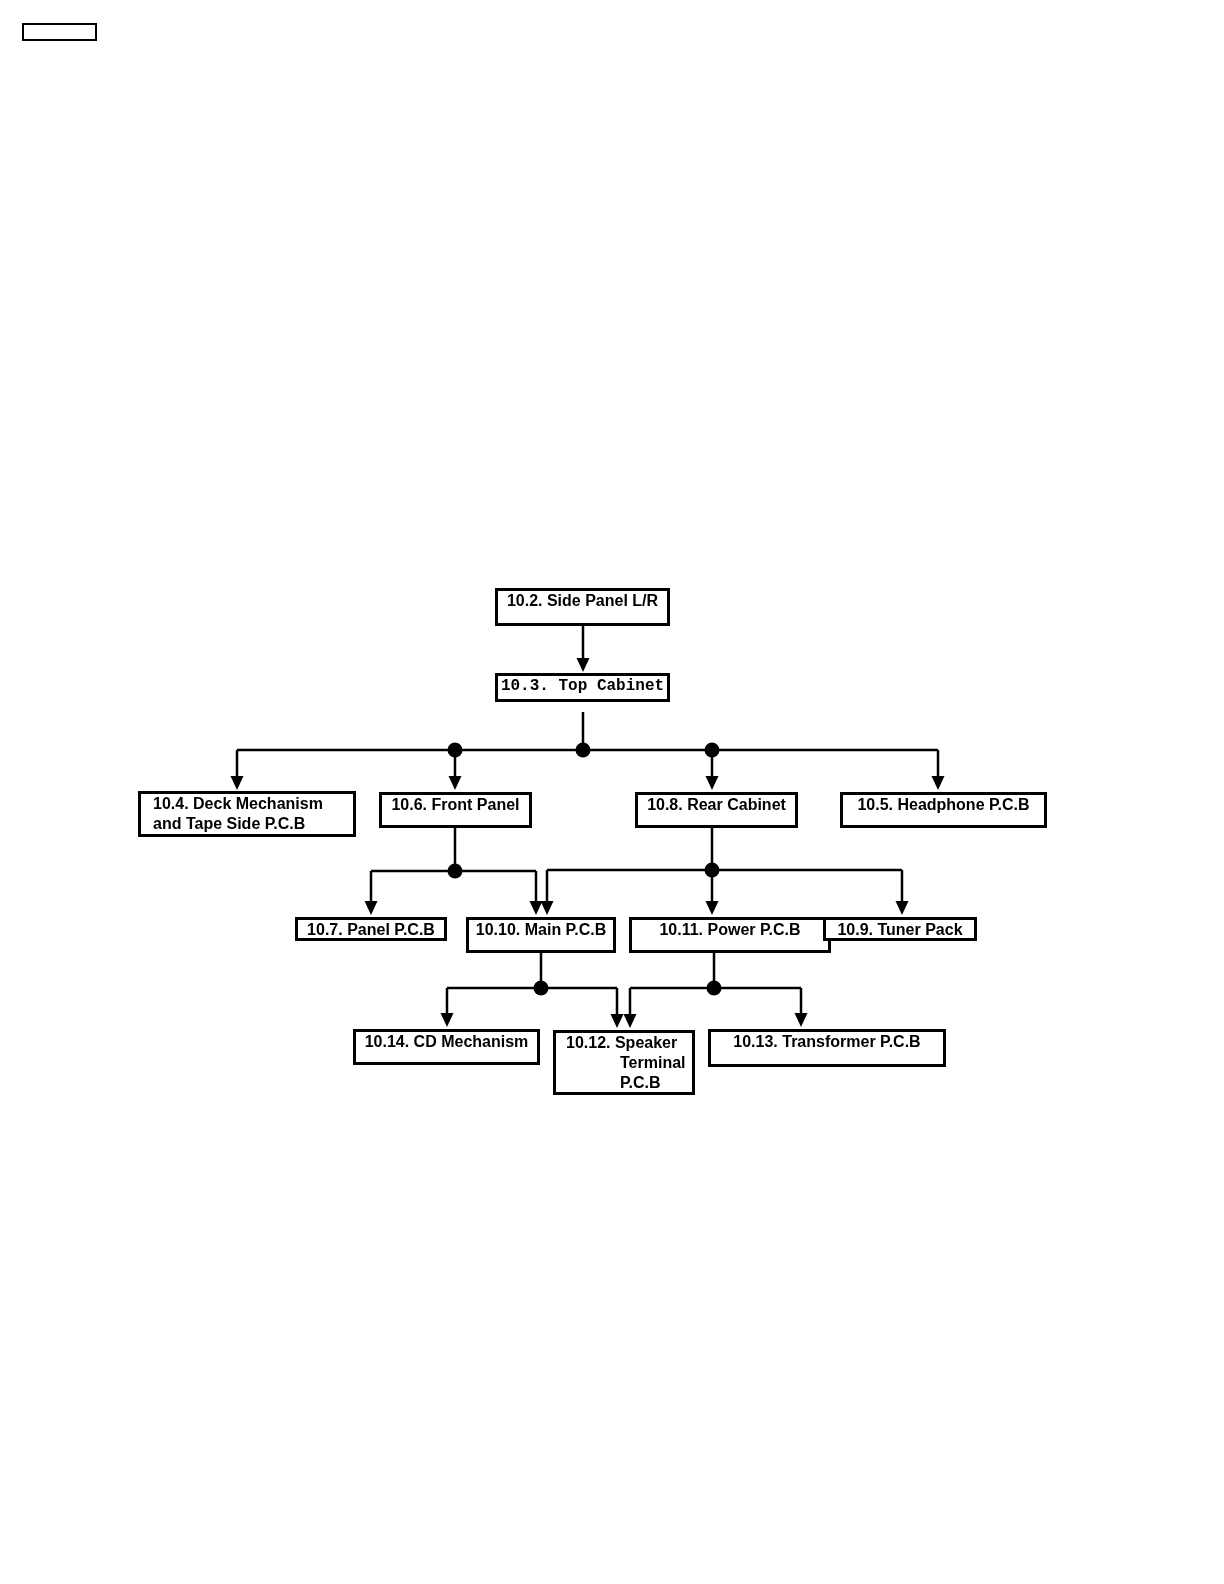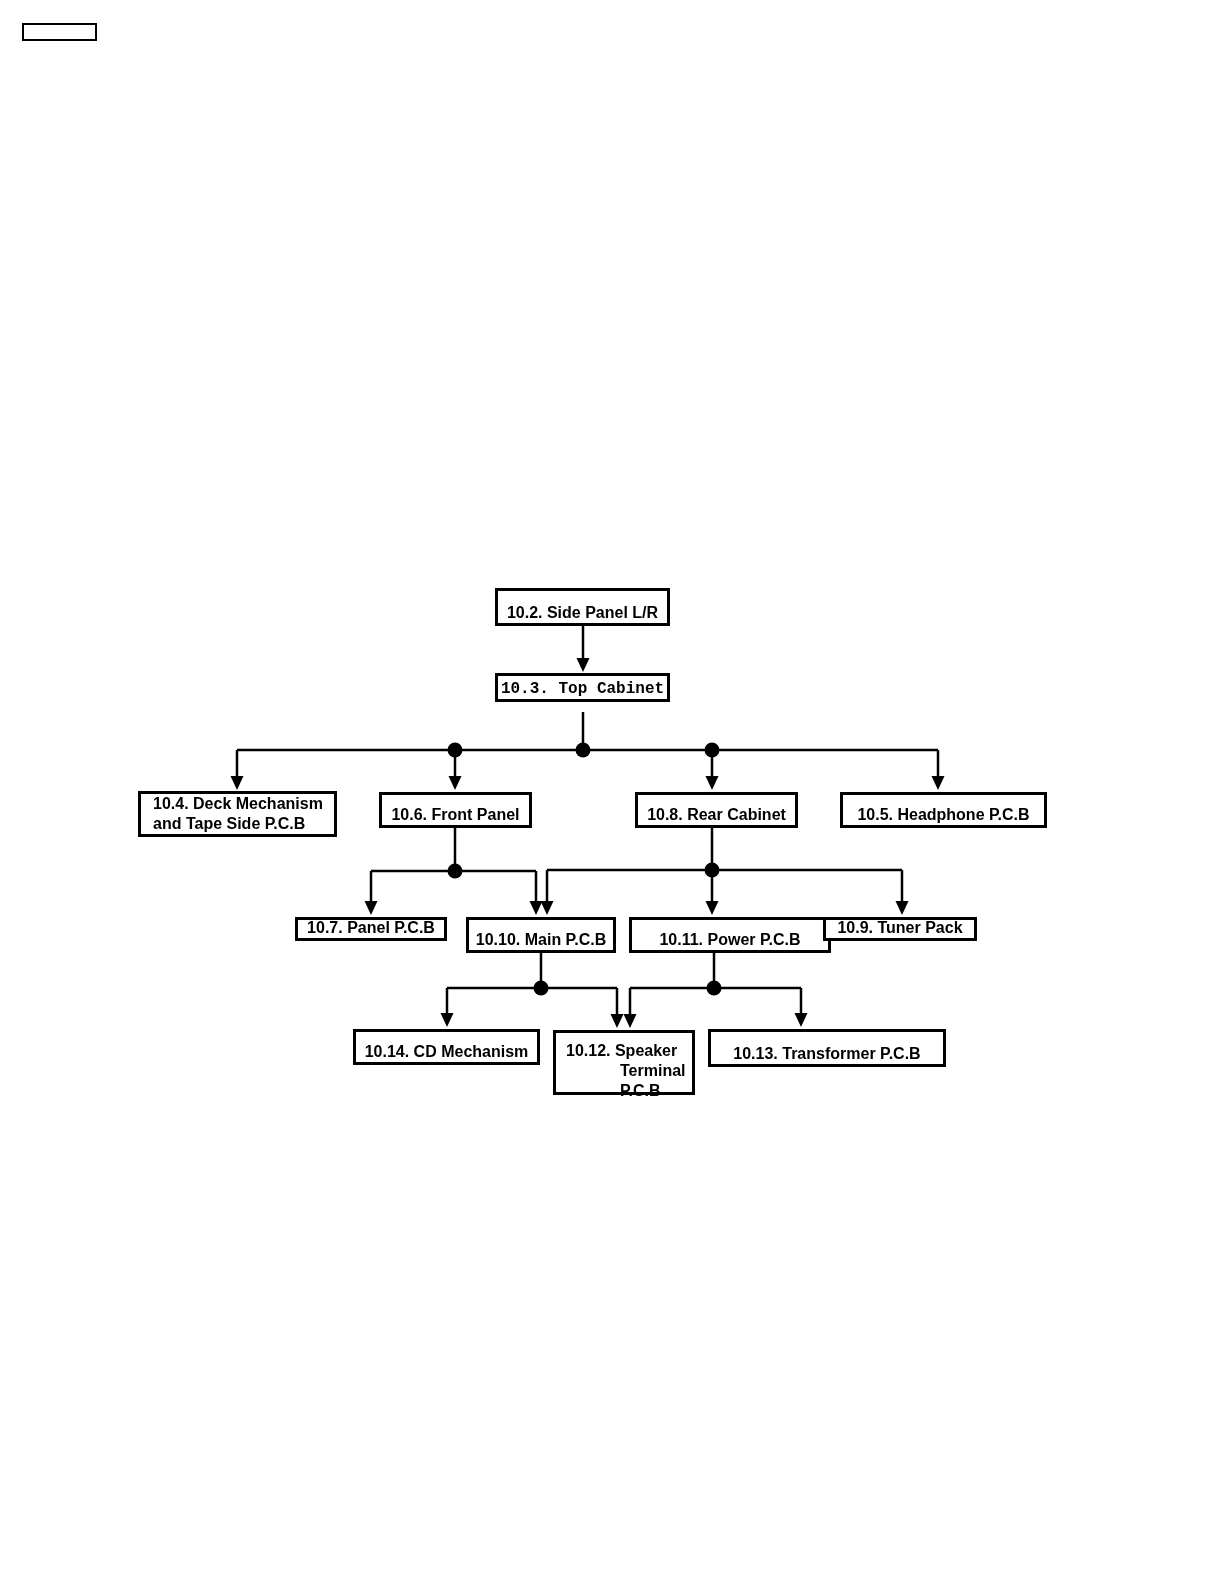--- a/index.html
+++ b/index.html
@@ -20,60 +20,59 @@
     position: absolute;
     left: 0;
     top: 0;
   }
   .node {
     position: absolute;
     box-sizing: border-box;
     border: 3px solid #000000;
     background: #ffffff;
     display: flex;
-    align-items: flex-end;
+    align-items: flex-start;
     justify-content: center;
     text-align: center;
     font-weight: bold;
     font-size: 16px;
     line-height: 20px;
     white-space: nowrap;
   }
   .node.multiline {
     flex-direction: column;
     align-items: flex-start;
     justify-content: center;
     text-align: left;
     padding-left: 12px;
   }
   .node.hanging {
     flex-direction: column;
     align-items: flex-start;
     justify-content: flex-start;
     text-align: left;
     padding-left: 10px;
-    padding-top: 8px;
   }
   .node.hanging .indent {
     margin-left: 54px;
   }
   .corner-box {
     position: absolute;
     left: 22px;
     top: 23px;
     width: 75px;
     height: 18px;
     box-sizing: border-box;
     border: 2px solid #000000;
     background: #ffffff;
   }
   
   #n-side-panel   { left: 495px; top: 588px;  width: 175px; height: 38px; }
   #n-top-cabinet  { left: 495px; top: 673px;  width: 175px; height: 29px; font-family: Liberation Mono, monospace; }
-  #n-deck         { left: 138px; top: 791px;  width: 199px; height: 46px; }
+  #n-deck         { left: 138px; top: 791px;  width: 218px; height: 46px; }
   #n-front-panel  { left: 379px; top: 792px;  width: 153px; height: 36px; }
   #n-rear-cabinet { left: 635px; top: 792px;  width: 163px; height: 36px; }
   #n-headphone    { left: 840px; top: 792px;  width: 207px; height: 36px; }
   #n-panel-pcb    { left: 295px; top: 917px;  width: 152px; height: 24px; }
   #n-main-pcb     { left: 466px; top: 917px;  width: 150px; height: 36px; }
   #n-power-pcb    { left: 629px; top: 917px;  width: 202px; height: 36px; }
   #n-tuner-pack   { left: 823px; top: 917px;  width: 154px; height: 24px; }
   #n-cd-mech      { left: 353px; top: 1029px; width: 187px; height: 36px; }
   #n-speaker      { left: 553px; top: 1030px; width: 142px; height: 65px; }
   #n-transformer  { left: 708px; top: 1029px; width: 238px; height: 38px; }

